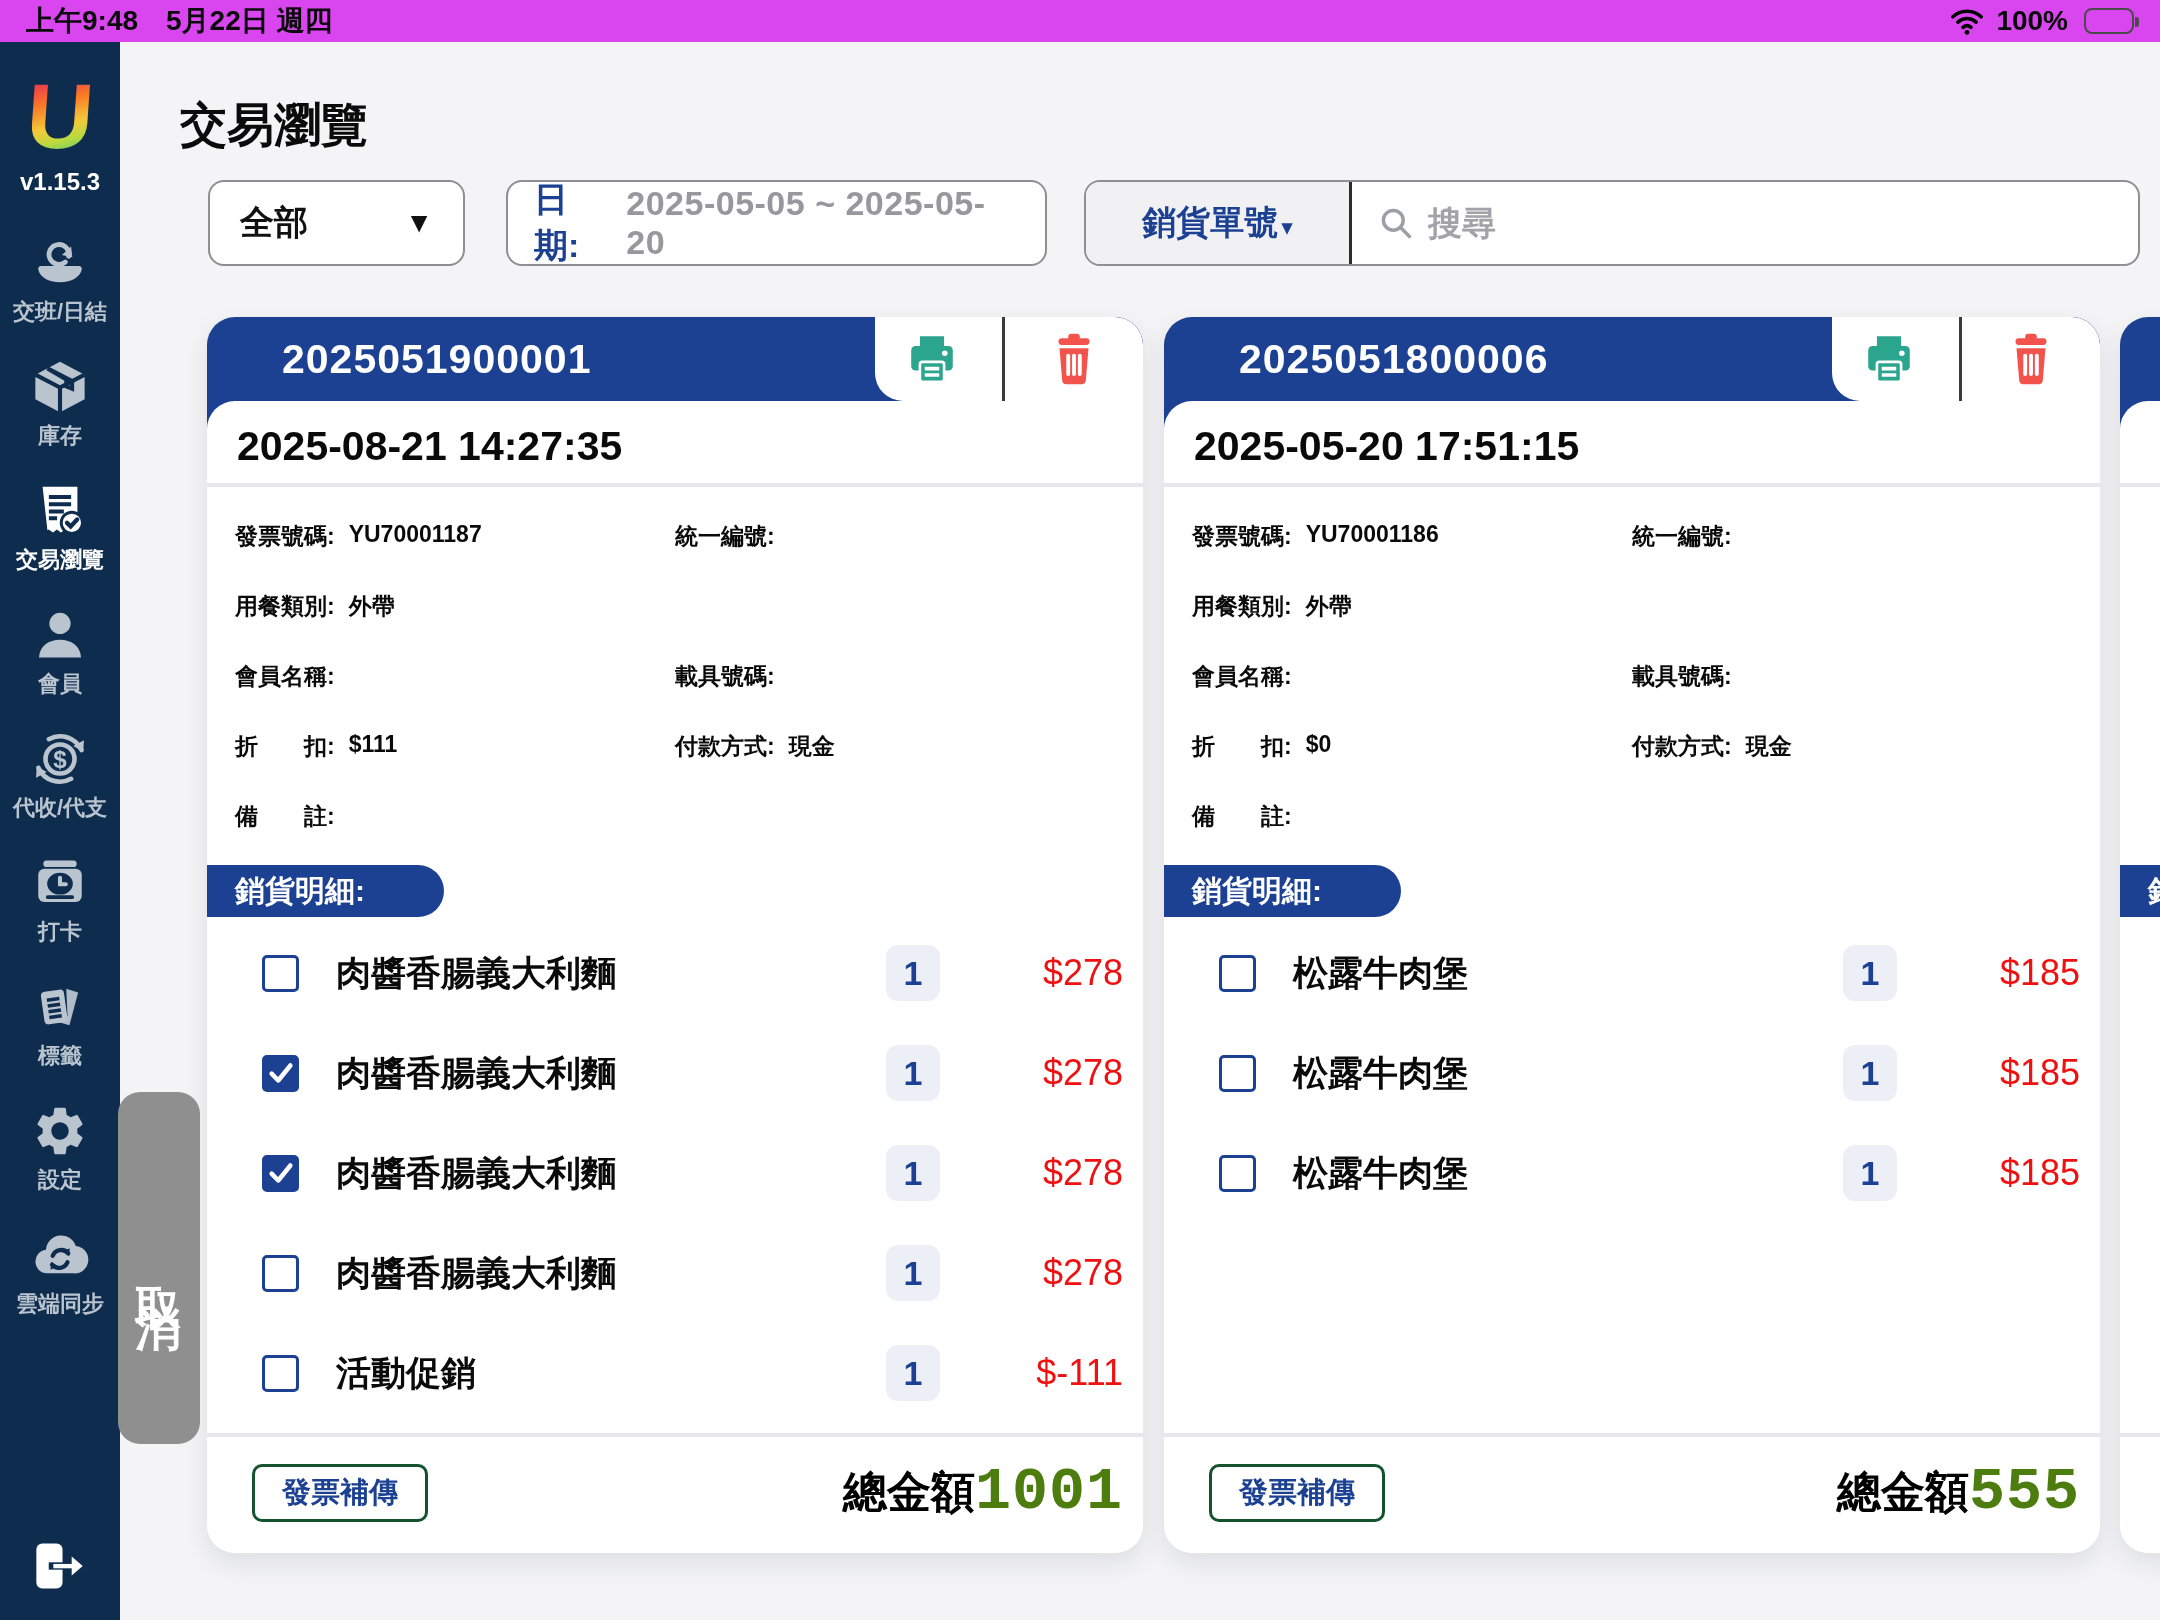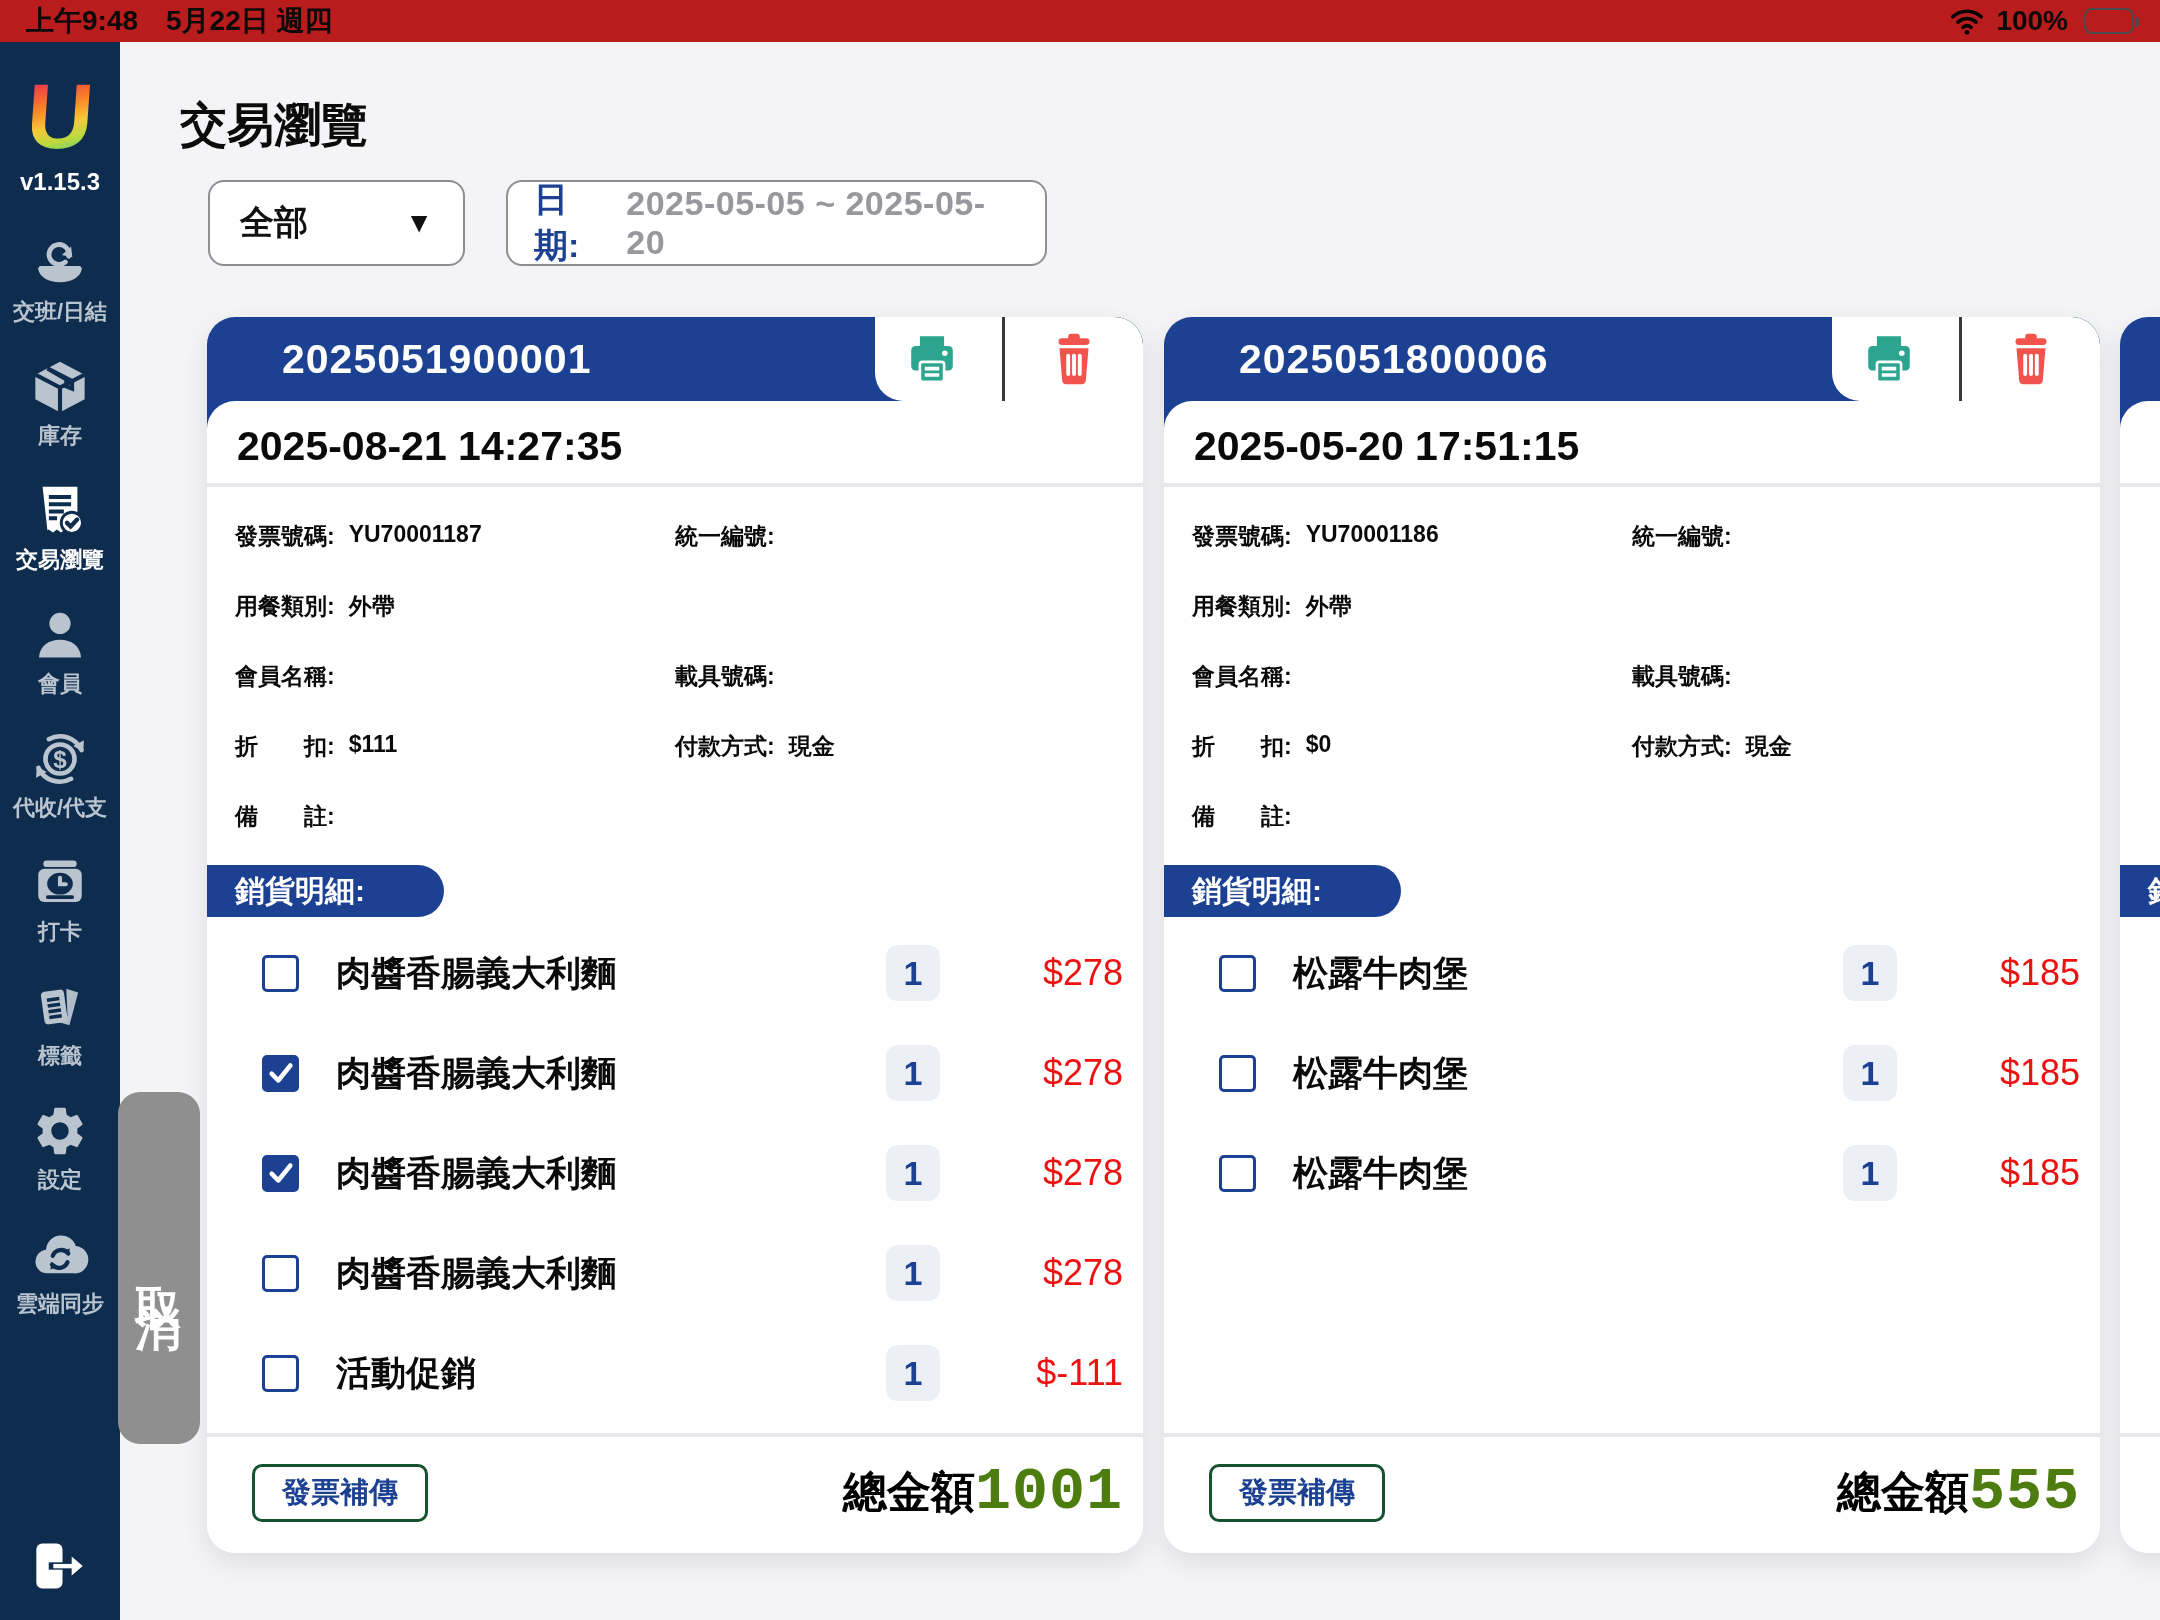--- a/index.html
+++ b/index.html
@@ -1,20 +1,20 @@
 <!DOCTYPE html>
 <html><head>
 <meta charset="utf-8">
 <style>
   * { margin:0; padding:0; box-sizing:border-box; }
   html,body { width:2160px; height:1620px; overflow:hidden;
     font-family:"Liberation Sans","DejaVu Sans",sans-serif; background:#f4f4f6; }
 
   
-  .statusbar { position:fixed; left:0; top:0; right:0; height:42px; background:#b91c1c;
+  .statusbar { position:fixed; left:0; top:0; right:0; height:42px; background:#d946ef;
     display:flex; align-items:center; justify-content:space-between; padding:0 26px;
     font-size:28px; font-weight:700; color:#0a0a0a; z-index:40; }
   .sb-left { display:flex; gap:28px; align-items:center; }
   .sb-right { display:flex; gap:12px; align-items:center; }
   .battery { width:50px; height:26px; border:2.5px solid #4a4a4a; border-radius:8px;
     padding:3px; position:relative; margin-left:4px; }
   .battery .fill { width:100%; height:100%; background:#000; border-radius:3px; }
   .battery .tip { position:absolute; right:-7px; top:7px; width:4px; height:10px;
     background:#4a4a4a; border-radius:0 3px 3px 0; }
 
@@ -246,20 +246,34 @@
   <div class="filter-box f-type">
     <span class="lbl">全部</span>
     <span class="tri">▼</span>
   </div>
 
   <div class="filter-box f-date">
     <span class="dlabel">日期:</span>
     <span class="dvalue">2025-05-05 ~ 2025-05-20</span>
   </div>
 
+  <div class="filter-box f-search">
+    <div class="f-cat">
+      <span class="lbl">銷貨單號</span>
+      <span class="caret">▾</span>
+    </div>
+    <div class="f-divider"></div>
+    <span class="mag">
+      <svg viewBox="0 0 24 24" fill="none" stroke="#9aa0a6" stroke-width="2.3" stroke-linecap="round">
+        <circle cx="10.2" cy="10.2" r="6.6"></circle>
+          <path d="M15.2 15.2 21 21"></path>
+      </svg>
+    </span>
+    <input type="text" placeholder="搜尋" style="">
+  </div>
 
   <div id="cards-root">
   <div class="card" style="left: 87px;">
     <div class="card-header">
       <div class="card-id">2025051900001</div>
     </div>
     <div class="icon-area">
       <span class="hdr-btn">
         <svg viewBox="0 0 24 24">
           <path d="M7 2.6h10v4.6H7z" fill="#2ba58d"></path>

